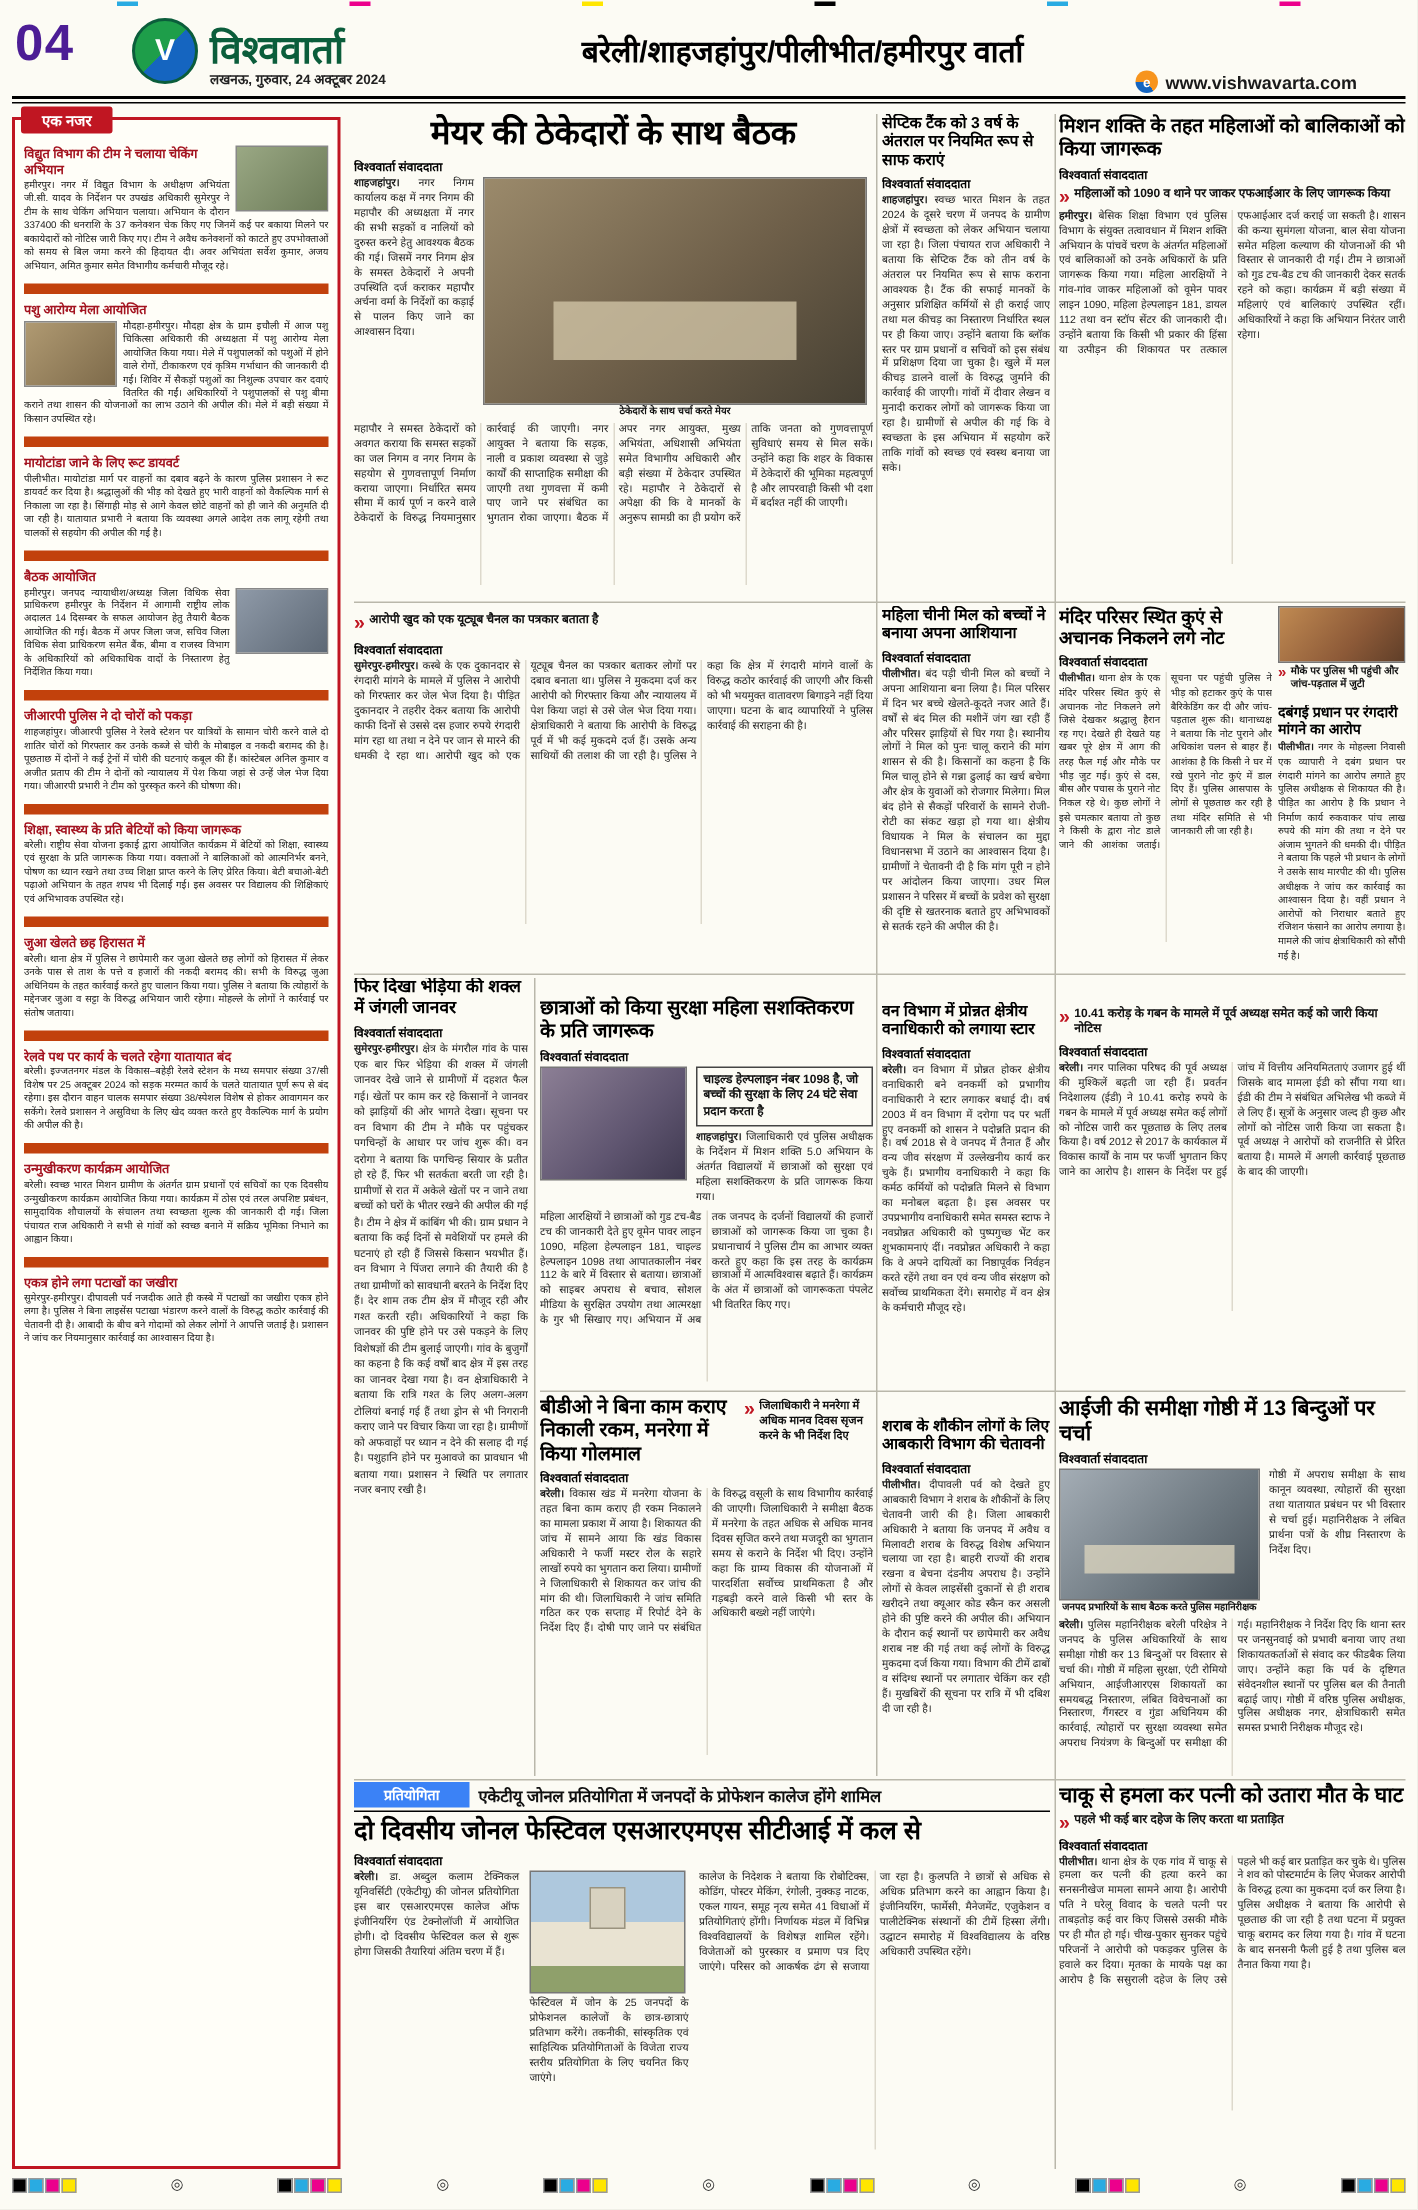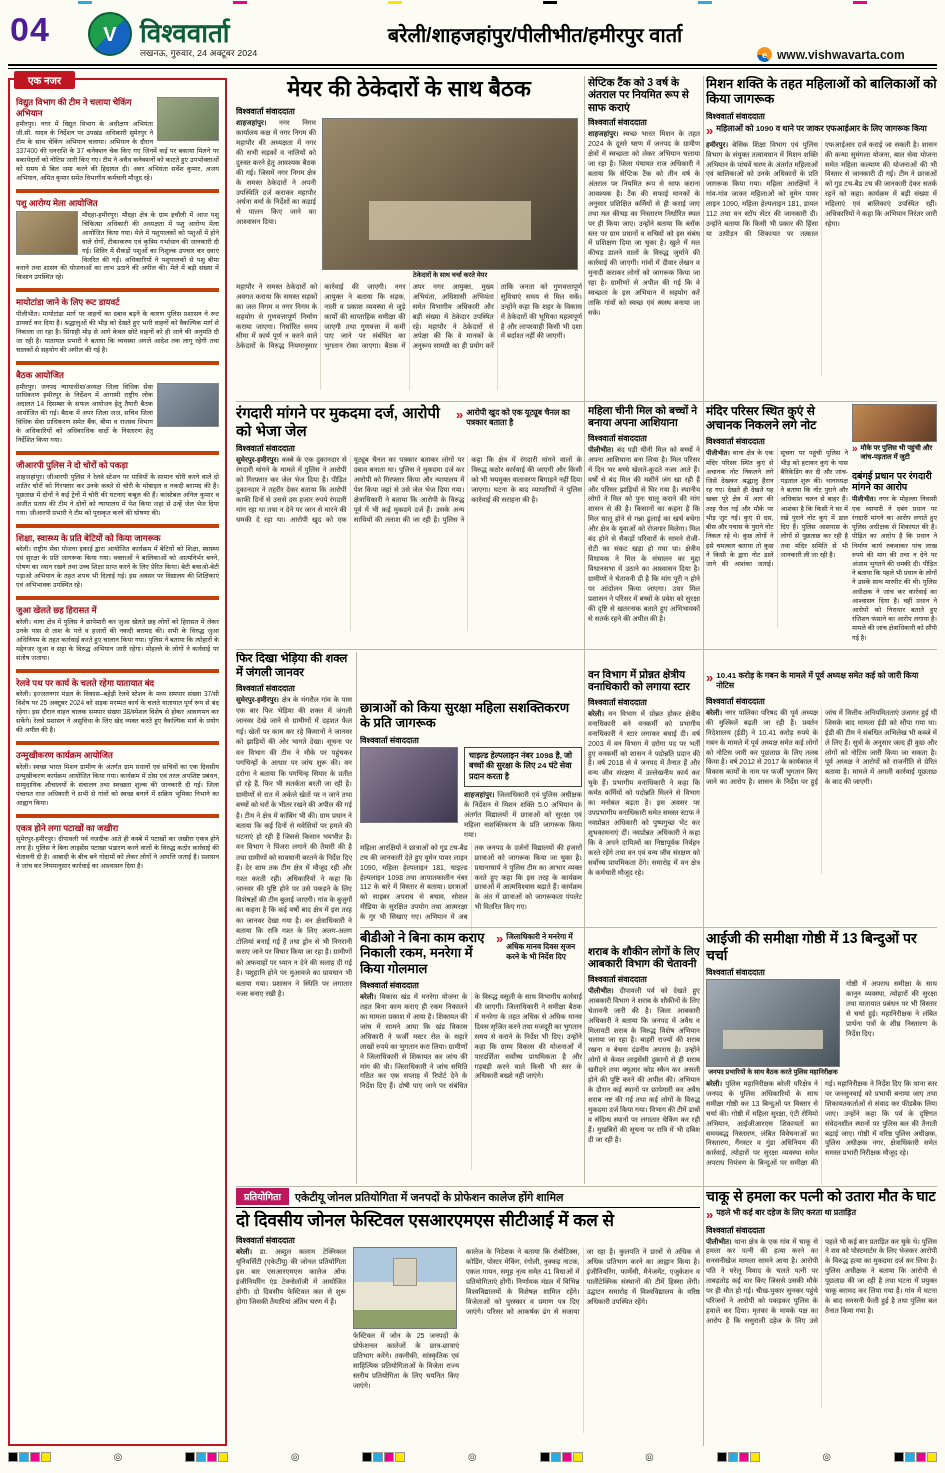--- a/index.html
+++ b/index.html
@@ -20,39 +20,39 @@
   .cap{font-size:6.5px;font-weight:700;text-align:center;padding:1px 0;line-height:1.2}
   .vr{position:absolute;width:1px;background:#b9b7aa}
   .hr{position:absolute;height:1px;background:#b9b7aa}
   .hrule2{position:absolute;left:8px;top:64px;width:929px;border-top:2px solid #000;border-bottom:1px solid #000;height:5px}
   
   .pageno{position:absolute;left:10px;top:10px;font-size:34px;font-weight:800;color:#4c1d95;letter-spacing:1px}
   .logo{position:absolute;left:88px;top:12px;width:44px;height:44px;border-radius:50%;
         background:linear-gradient(135deg,#1e9e4a 0 50%,#1565c0 50% 100%);display:flex;align-items:center;justify-content:center;
         color:#fff;font-weight:800;font-size:20px;border:2px solid #0b5d3b}
   .mast{position:absolute;left:140px;top:14px;font-size:26px;font-weight:800;color:#0b5d3b}
-  .mastsub{position:absolute;left:140px;top:46px;font-size:9px;font-weight:400;color:#222}
+  .mastsub{position:absolute;left:140px;top:46px;font-size:9px;font-weight:700;color:#222}
   .banner{position:absolute;left:300px;top:24px;width:470px;text-align:center;font-size:20px;font-weight:800;color:#000;line-height:1.1}
   .elogo{position:absolute;left:757px;top:47px;width:15px;height:15px;border-radius:50%;
          background:conic-gradient(#f7941d 0 40%,#1565c0 40% 75%,#f7941d 75% 100%);display:flex;align-items:center;justify-content:center;
          color:#fff;font-size:9px;font-weight:800}
   .site{position:absolute;left:777px;top:48px;font-size:12px;font-weight:700;color:#1a1a1a}
   
   .eknajar{position:absolute;left:8px;top:78px;width:219px;height:1368px;border:2px solid #c01622;background:#fffef8;padding:12px 6px 4px;overflow:hidden}
   .en-tab{position:absolute;left:14px;top:71px;background:#c01622;color:#fff;font-weight:700;font-size:10px;padding:2px 14px;z-index:3;border-radius:2px}
-  .en-item{padding:5px 0 6px;border-bottom:4px solid #c2410c;overflow:hidden}
+  .en-item{padding:5px 0 6px;border-bottom:7px solid #c2410c;overflow:hidden}
   .en-item:last-child{border-bottom:none}
   .en-hl{font-size:8.5px;font-weight:700;color:#a3131f;line-height:1.25;margin-bottom:2px}
   .en-bd{font-size:6.5px;line-height:1.38;text-align:justify;color:#1c1c1c}
   .en-ph{float:right;width:62px;height:44px;margin:0 0 2px 4px;border:1px solid #888}
   .en-ph.l{float:left;margin:0 4px 2px 0}
   .inset{border:1px solid #444;padding:3px 4px;font-weight:700;font-size:8px;line-height:1.35;margin-bottom:3px}
   
   .kickrow{display:flex;align-items:center;gap:6px;border-bottom:1.5px solid #000;padding-bottom:2px;margin-bottom:3px}
-  .kick{background:#be185d;color:#fff;font-weight:700;font-size:9.5px;padding:2px 8px}
+  .kick{background:#3b82f6;color:#fff;font-weight:700;font-size:9.5px;padding:2px 20px}
   .strap{font-size:11px;font-weight:700}
   
   .cbar{position:absolute;left:8px;top:1452px;width:929px;display:flex;justify-content:space-between;align-items:center}
   .cg{display:flex;gap:1px}
   .sw{width:10px;height:10px;border:0.5px solid #999}
   .reg{font-size:10px;color:#333;line-height:1}
   .topmarks{position:absolute;left:8px;top:1px;width:929px;display:flex;justify-content:space-around}
   .tm{width:14px;height:3px}
 </style>
 </head>
@@ -151,21 +151,20 @@
     <div class="byl">विश्ववार्ता संवाददाता</div>
     <div class="pq">
       <span class="pqm">»</span>
       <span class="pqt">महिलाओं को 1090 व थाने पर जाकर एफआईआर के लिए जागरूक किया</span>
     </div>
     <p class="bd c2" style="height:236px"><b class="dl">हमीरपुर।</b> <span>बेसिक शिक्षा विभाग एवं पुलिस विभाग के संयुक्त तत्वावधान में मिशन शक्ति अभियान के पांचवें चरण के अंतर्गत महिलाओं एवं बालिकाओं को उनके अधिकारों के प्रति जागरूक किया गया। महिला आरक्षियों ने गांव-गांव जाकर महिलाओं को वूमेन पावर लाइन 1090, महिला हेल्पलाइन 181, डायल 112 तथा वन स्टॉप सेंटर की जानकारी दी। उन्होंने बताया कि किसी भी प्रकार की हिंसा या उत्पीड़न की शिकायत पर तत्काल एफआईआर दर्ज कराई जा सकती है। शासन की कन्या सुमंगला योजना, बाल सेवा योजना समेत महिला कल्याण की योजनाओं की भी विस्तार से जानकारी दी गई। टीम ने छात्राओं को गुड टच-बैड टच की जानकारी देकर सतर्क रहने को कहा। कार्यक्रम में बड़ी संख्या में महिलाएं एवं बालिकाएं उपस्थित रहीं। अधिकारियों ने कहा कि अभियान निरंतर जारी रहेगा।</span></p>
   </div>
 
   <div class="art" style="left:236px;top:404px;width:346px;height:241px">
     <div style="display:flex;gap:8px;align-items:flex-start">
-      <h2 class="hl" style="font-size:15px;width:212px;flex:none">रंगदारी मांगने पर मुकदमा दर्ज, आरोपी को भेजा जेल</h2>
       <div class="pq" style="margin-top:4px">
         <span class="pqm">»</span>
         <span class="pqt">आरोपी खुद को एक यूट्यूब चैनल का पत्रकार बताता है</span>
       </div>
     </div>
     <div class="byl">विश्ववार्ता संवाददाता</div>
     <p class="bd c3" style="height:176px"><b class="dl">सुमेरपुर-हमीरपुर।</b> <span>कस्बे के एक दुकानदार से रंगदारी मांगने के मामले में पुलिस ने आरोपी को गिरफ्तार कर जेल भेज दिया है। पीड़ित दुकानदार ने तहरीर देकर बताया कि आरोपी काफी दिनों से उससे दस हजार रुपये रंगदारी मांग रहा था तथा न देने पर जान से मारने की धमकी दे रहा था। आरोपी खुद को एक यूट्यूब चैनल का पत्रकार बताकर लोगों पर दबाव बनाता था। पुलिस ने मुकदमा दर्ज कर आरोपी को गिरफ्तार किया और न्यायालय में पेश किया जहां से उसे जेल भेज दिया गया। क्षेत्राधिकारी ने बताया कि आरोपी के विरुद्ध पूर्व में भी कई मुकदमे दर्ज हैं। उसके अन्य साथियों की तलाश की जा रही है। पुलिस ने कहा कि क्षेत्र में रंगदारी मांगने वालों के विरुद्ध कठोर कार्रवाई की जाएगी और किसी को भी भयमुक्त वातावरण बिगाड़ने नहीं दिया जाएगा। घटना के बाद व्यापारियों ने पुलिस कार्रवाई की सराहना की है।</span></p>
   </div>
 
   <div class="art" style="left:588px;top:404px;width:112px;height:241px">
@@ -191,21 +190,21 @@
     <h2 class="hl" style="font-size:9.5px">दबंगई प्रधान पर रंगदारी मांगने का आरोप</h2>
     <p class="bd" style="font-size:6.5px;margin-top:2px"><b class="dl">पीलीभीत।</b> <span>नगर के मोहल्ला निवासी एक व्यापारी ने दबंग प्रधान पर रंगदारी मांगने का आरोप लगाते हुए पुलिस अधीक्षक से शिकायत की है। पीड़ित का आरोप है कि प्रधान ने निर्माण कार्य रुकवाकर पांच लाख रुपये की मांग की तथा न देने पर अंजाम भुगतने की धमकी दी। पीड़ित ने बताया कि पहले भी प्रधान के लोगों ने उसके साथ मारपीट की थी। पुलिस अधीक्षक ने जांच कर कार्रवाई का आश्वासन दिया है। वहीं प्रधान ने आरोपों को निराधार बताते हुए रंजिशन फंसाने का आरोप लगाया है। मामले की जांच क्षेत्राधिकारी को सौंपी गई है।</span></p>
   </div>
 
   <div class="art" style="left:236px;top:652px;width:116px;height:532px">
     <h2 class="hl" style="font-size:11.5px">फिर दिखा भेड़िया की शक्ल में जंगली जानवर</h2>
     <div class="byl">विश्ववार्ता संवाददाता</div>
     <p class="bd" style="line-height:1.5"><b class="dl">सुमेरपुर-हमीरपुर।</b> <span>क्षेत्र के मंगरौल गांव के पास एक बार फिर भेड़िया की शक्ल में जंगली जानवर देखे जाने से ग्रामीणों में दहशत फैल गई। खेतों पर काम कर रहे किसानों ने जानवर को झाड़ियों की ओर भागते देखा। सूचना पर वन विभाग की टीम ने मौके पर पहुंचकर पगचिन्हों के आधार पर जांच शुरू की। वन दरोगा ने बताया कि पगचिन्ह सियार के प्रतीत हो रहे हैं, फिर भी सतर्कता बरती जा रही है। ग्रामीणों से रात में अकेले खेतों पर न जाने तथा बच्चों को घरों के भीतर रखने की अपील की गई है। टीम ने क्षेत्र में कांबिंग भी की। ग्राम प्रधान ने बताया कि कई दिनों से मवेशियों पर हमले की घटनाएं हो रही हैं जिससे किसान भयभीत हैं। वन विभाग ने पिंजरा लगाने की तैयारी की है तथा ग्रामीणों को सावधानी बरतने के निर्देश दिए हैं। देर शाम तक टीम क्षेत्र में मौजूद रही और गश्त करती रही। अधिकारियों ने कहा कि जानवर की पुष्टि होने पर उसे पकड़ने के लिए विशेषज्ञों की टीम बुलाई जाएगी। गांव के बुजुर्गों का कहना है कि कई वर्षों बाद क्षेत्र में इस तरह का जानवर देखा गया है। वन क्षेत्राधिकारी ने बताया कि रात्रि गश्त के लिए अलग-अलग टोलियां बनाई गई हैं तथा ड्रोन से भी निगरानी कराए जाने पर विचार किया जा रहा है। ग्रामीणों को अफवाहों पर ध्यान न देने की सलाह दी गई है। पशुहानि होने पर मुआवजे का प्रावधान भी बताया गया। प्रशासन ने स्थिति पर लगातार नजर बनाए रखी है।</span></p>
   </div>
 
-  <div class="art" style="left:360px;top:700px;width:222px;height:257px">
+  <div class="art" style="left:360px;top:664px;width:222px;height:257px">
     <h2 class="hl" style="font-size:13px">छात्राओं को किया सुरक्षा महिला सशक्तिकरण के प्रति जागरूक</h2>
     <div class="byl">विश्ववार्ता संवाददाता</div>
     <div style="display:flex;gap:6px;margin-bottom:3px">
       <div class="photo" style="width:98px;height:76px;flex:none;background:linear-gradient(135deg,#8c7f95,#5f5570 60%,#3f3950)"></div>
       <div style="flex:1">
         <div class="inset">चाइल्ड हेल्पलाइन नंबर 1098 है, जो बच्चों की सुरक्षा के लिए 24 घंटे सेवा प्रदान करता है</div>
         <p class="bd"><b class="dl">शाहजहांपुर।</b> <span>जिलाधिकारी एवं पुलिस अधीक्षक के निर्देशन में मिशन शक्ति 5.0 अभियान के अंतर्गत विद्यालयों में छात्राओं को सुरक्षा एवं महिला सशक्तिकरण के प्रति जागरूक किया गया।</span></p>
       </div>
     </div>
     <p class="bd c2" style="height:128px">महिला आरक्षियों ने छात्राओं को गुड टच-बैड टच की जानकारी देते हुए वूमेन पावर लाइन 1090, महिला हेल्पलाइन 181, चाइल्ड हेल्पलाइन 1098 तथा आपातकालीन नंबर 112 के बारे में विस्तार से बताया। छात्राओं को साइबर अपराध से बचाव, सोशल मीडिया के सुरक्षित उपयोग तथा आत्मरक्षा के गुर भी सिखाए गए। अभियान में अब तक जनपद के दर्जनों विद्यालयों की हजारों छात्राओं को जागरूक किया जा चुका है। प्रधानाचार्य ने पुलिस टीम का आभार व्यक्त करते हुए कहा कि इस तरह के कार्यक्रम छात्राओं में आत्मविश्वास बढ़ाते हैं। कार्यक्रम के अंत में छात्राओं को जागरूकता पंपलेट भी वितरित किए गए।</p>

